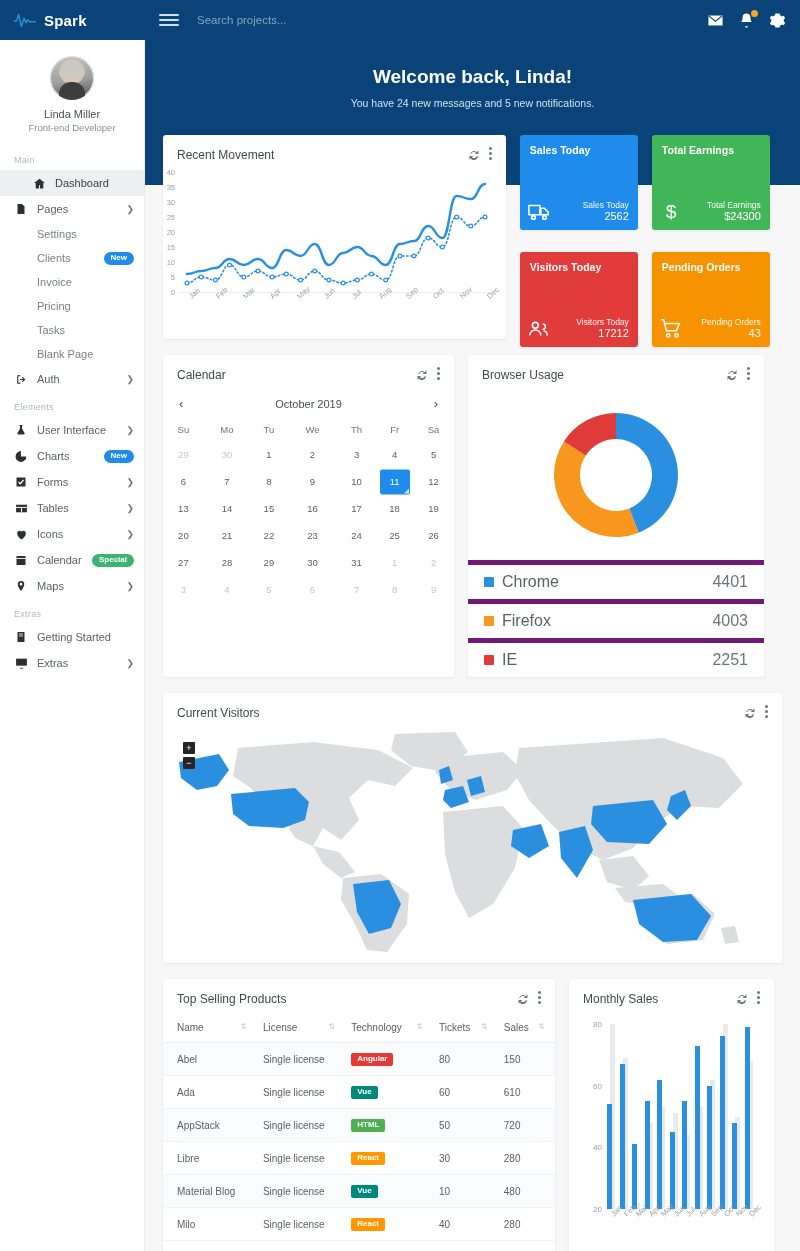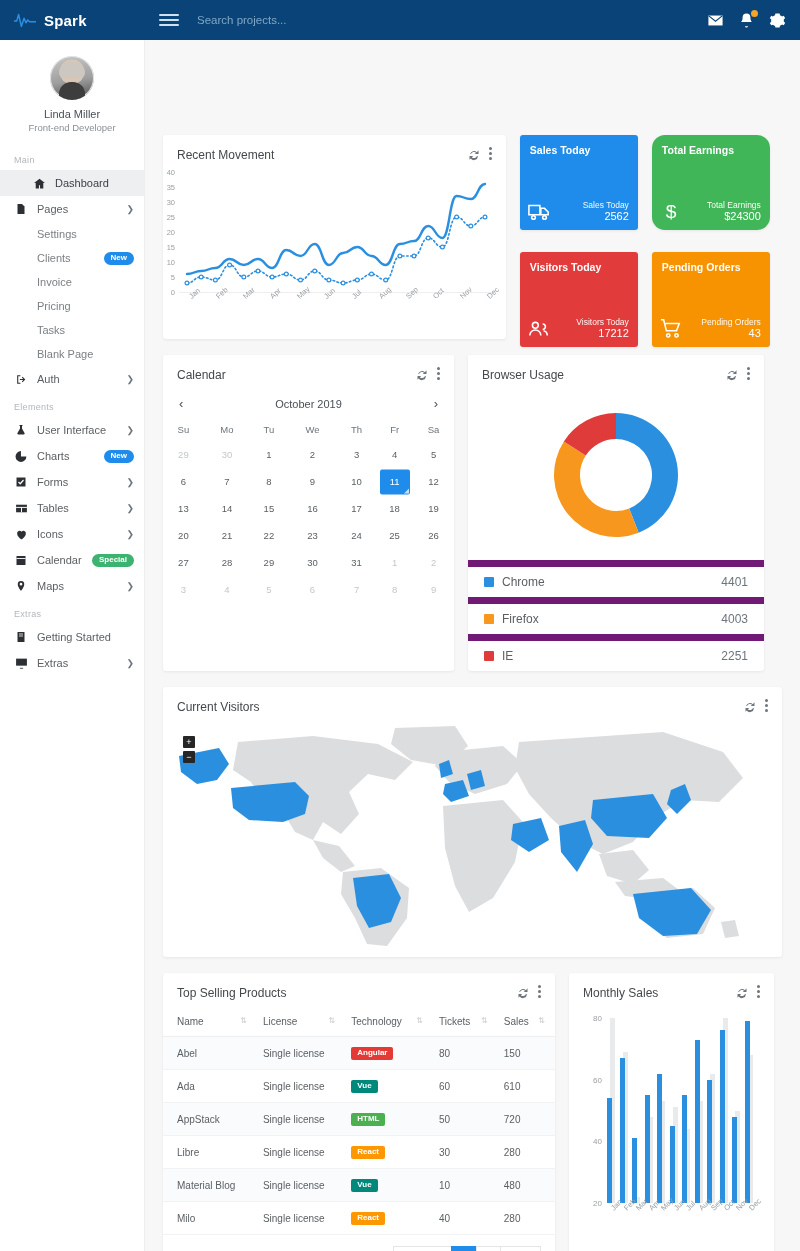--- a/index.html
+++ b/index.html
@@ -126,21 +126,21 @@
   .stat-title { font-size: 10.5px; font-weight: bold; }
   .stat-body {
     position: absolute; left: 8px; right: 9px; bottom: 7px;
     display: flex; align-items: flex-end; justify-content: space-between;
   }
   .stat-ico svg { display: block; fill: #fff; }
   .stat-right { text-align: right; line-height: 1.15; }
   .stat-label { font-size: 8.5px; opacity: .95; }
   .stat-value { font-size: 11px; font-weight: 400; }
   .stat.blue   { background: #1f8ceb; }
-  .stat.green  { background: #41b658; border-radius: 13px; }
+  .stat.green  { background: #41b658; }
   .stat.red    { background: #e13b3b; }
   .stat.orange { background: #f79200; }
 
   
   .rm-plot { position: relative; width: 314px; height: 148px; margin: 2px 0 0 16px; }
   .rm-ytick { position: absolute; right: 100%; margin-right: 4px; font-size: 7.5px; color: #9aa0a6; transform: translateY(-50%); white-space: nowrap; }
   .rm-xtick {
     position: absolute; top: 122px; font-size: 7.5px; color: #9aa0a6;
     transform: rotate(-42deg); transform-origin: left top; white-space: nowrap;
   }
@@ -165,21 +165,21 @@
   }
   table.cal td.sel .pill::after{
     content:""; position:absolute; right:1px; bottom:1px;
     border-width: 0 0 5px 5px; border-style: solid; border-color: transparent transparent #fff transparent;
     opacity:.75;
   }
   table.cal td span.num { position: relative; z-index: 1; }
 
   .donut-wrap { height: 170px; display: flex; align-items: center; justify-content: center; }
   .legend-row {
-    display: flex; align-items: center; padding: 8px 16px; border-top: 7px solid #701a75; font-size: 12px; color: #5b6065;
+    display: flex; align-items: center; padding: 8px 16px; border-top: 5px solid #701a75; font-size: 16px; color: #5b6065;
   }
   .legend-sw { width: 10px; height: 10px; border-radius: 1px; margin-right: 8px; }
   .legend-val { margin-left: auto; color: #6c757d; }
 
   
   .map-card { height: 270px; }
   .map-wrap { position: relative; height: 225px; }
   .zoom-ctrl { position: absolute; left: 20px; top: 14px; z-index: 3; }
   .zoom-btn {
     width: 12px; height: 12px; background: #262626; color: #fff; font-size: 9px;
@@ -416,20 +416,24 @@
           <path d="M2 3h20v13H2z"></path>
           <path d="M9 20h6v1.5H9z"></path>
         </svg>
     </span>
     <span class="nav-label">Extras</span>
     <span class="chev">❯</span>
   </div>
 </div>
 
 <div id="main">
+  <div class="hero">
+    <h1>Welcome back, Linda!</h1>
+    <p>You have 24 new messages and 5 new notifications.</p>
+  </div>
 
   <div class="content">
 
     <div class="row-top">
       <div class="card recent-card">
         <div class="card-head">
           <span class="card-title">Recent Movement</span>
           <div class="card-tools">
             <span class="ico-refresh">
               <svg viewBox="0 0 24 24" width="12" height="12">

